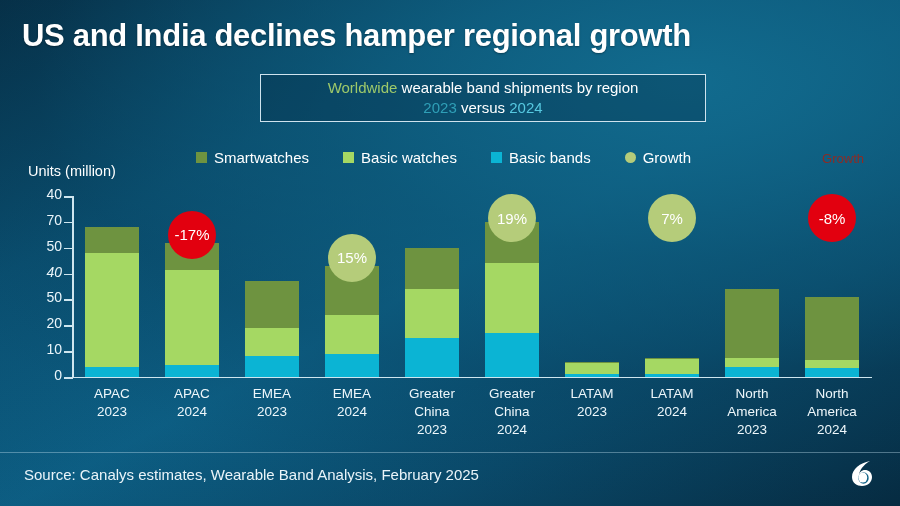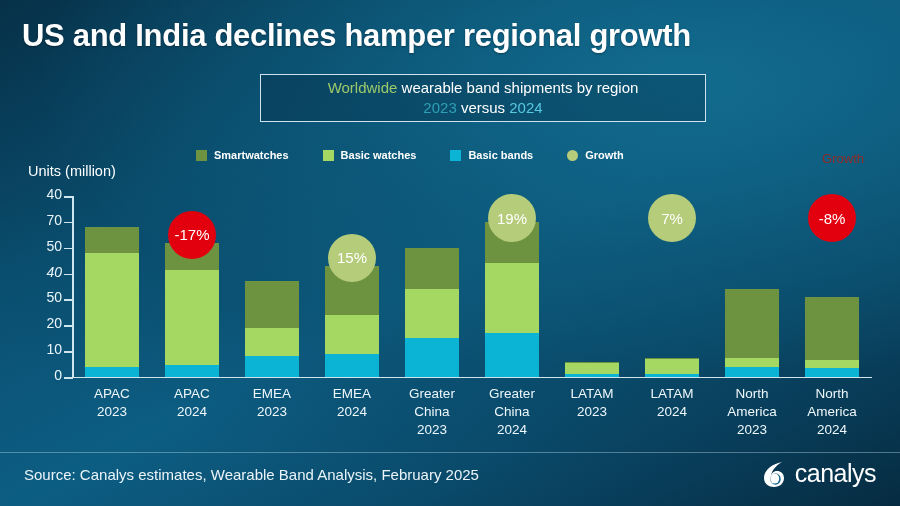--- a/index.html
+++ b/index.html
@@ -40,21 +40,21 @@
   .y-2024  { color:#56c8e0; }
 
   
   #legend {
     position:absolute; left:196px; top:149px;
     display:flex; align-items:center; gap:34px;
   }
   .legend-item { display:flex; align-items:center; gap:7px; }
   .legend-swatch { width:11px; height:11px; display:block; }
   .legend-swatch.round { border-radius:50%; width:11px; height:11px; }
-  .legend-label { font-size:11px; color:#ffffff; white-space:nowrap;font-weight:bold; }
+  .legend-label { font-size:15px; color:#ffffff; white-space:nowrap; }
 
   #growth-corner-label {
     position:absolute; right:36px; top:151px;
     font-size:13px; color:#8e2b24; font-weight:normal;
   }
 
   
   #axis-title {
     position:absolute; left:28px; top:163px;
     font-size:14.5px; color:#ffffff;
@@ -293,16 +293,15 @@
     </div>
 
   <div id="footer-rule"></div>
   <div id="source">Source: Canalys estimates, Wearable Band Analysis, February 2025</div>
   <div id="logo">
     <svg width="26" height="28" viewBox="0 0 26 28">
       <path d="M20 2 C10 4, 2 10, 2 18 C2 24, 7 27, 12 27 C18 27, 22 23, 22 18 C22 13.5, 18.5 11, 15 11 C11.5 11, 9 13.5, 9 16.5 C9 12, 13 6, 20 2 Z" fill="#ffffff"></path>
       <ellipse cx="13.5" cy="19" rx="5.2" ry="5.8" fill="#0d6086"></ellipse>
       <ellipse cx="12.8" cy="18.6" rx="4.4" ry="5.0" fill="#ffffff"></ellipse>
     </svg>
-    <span id="logo-word">canalys</span>
   </div>
 
 </div>
 
 </body></html>

